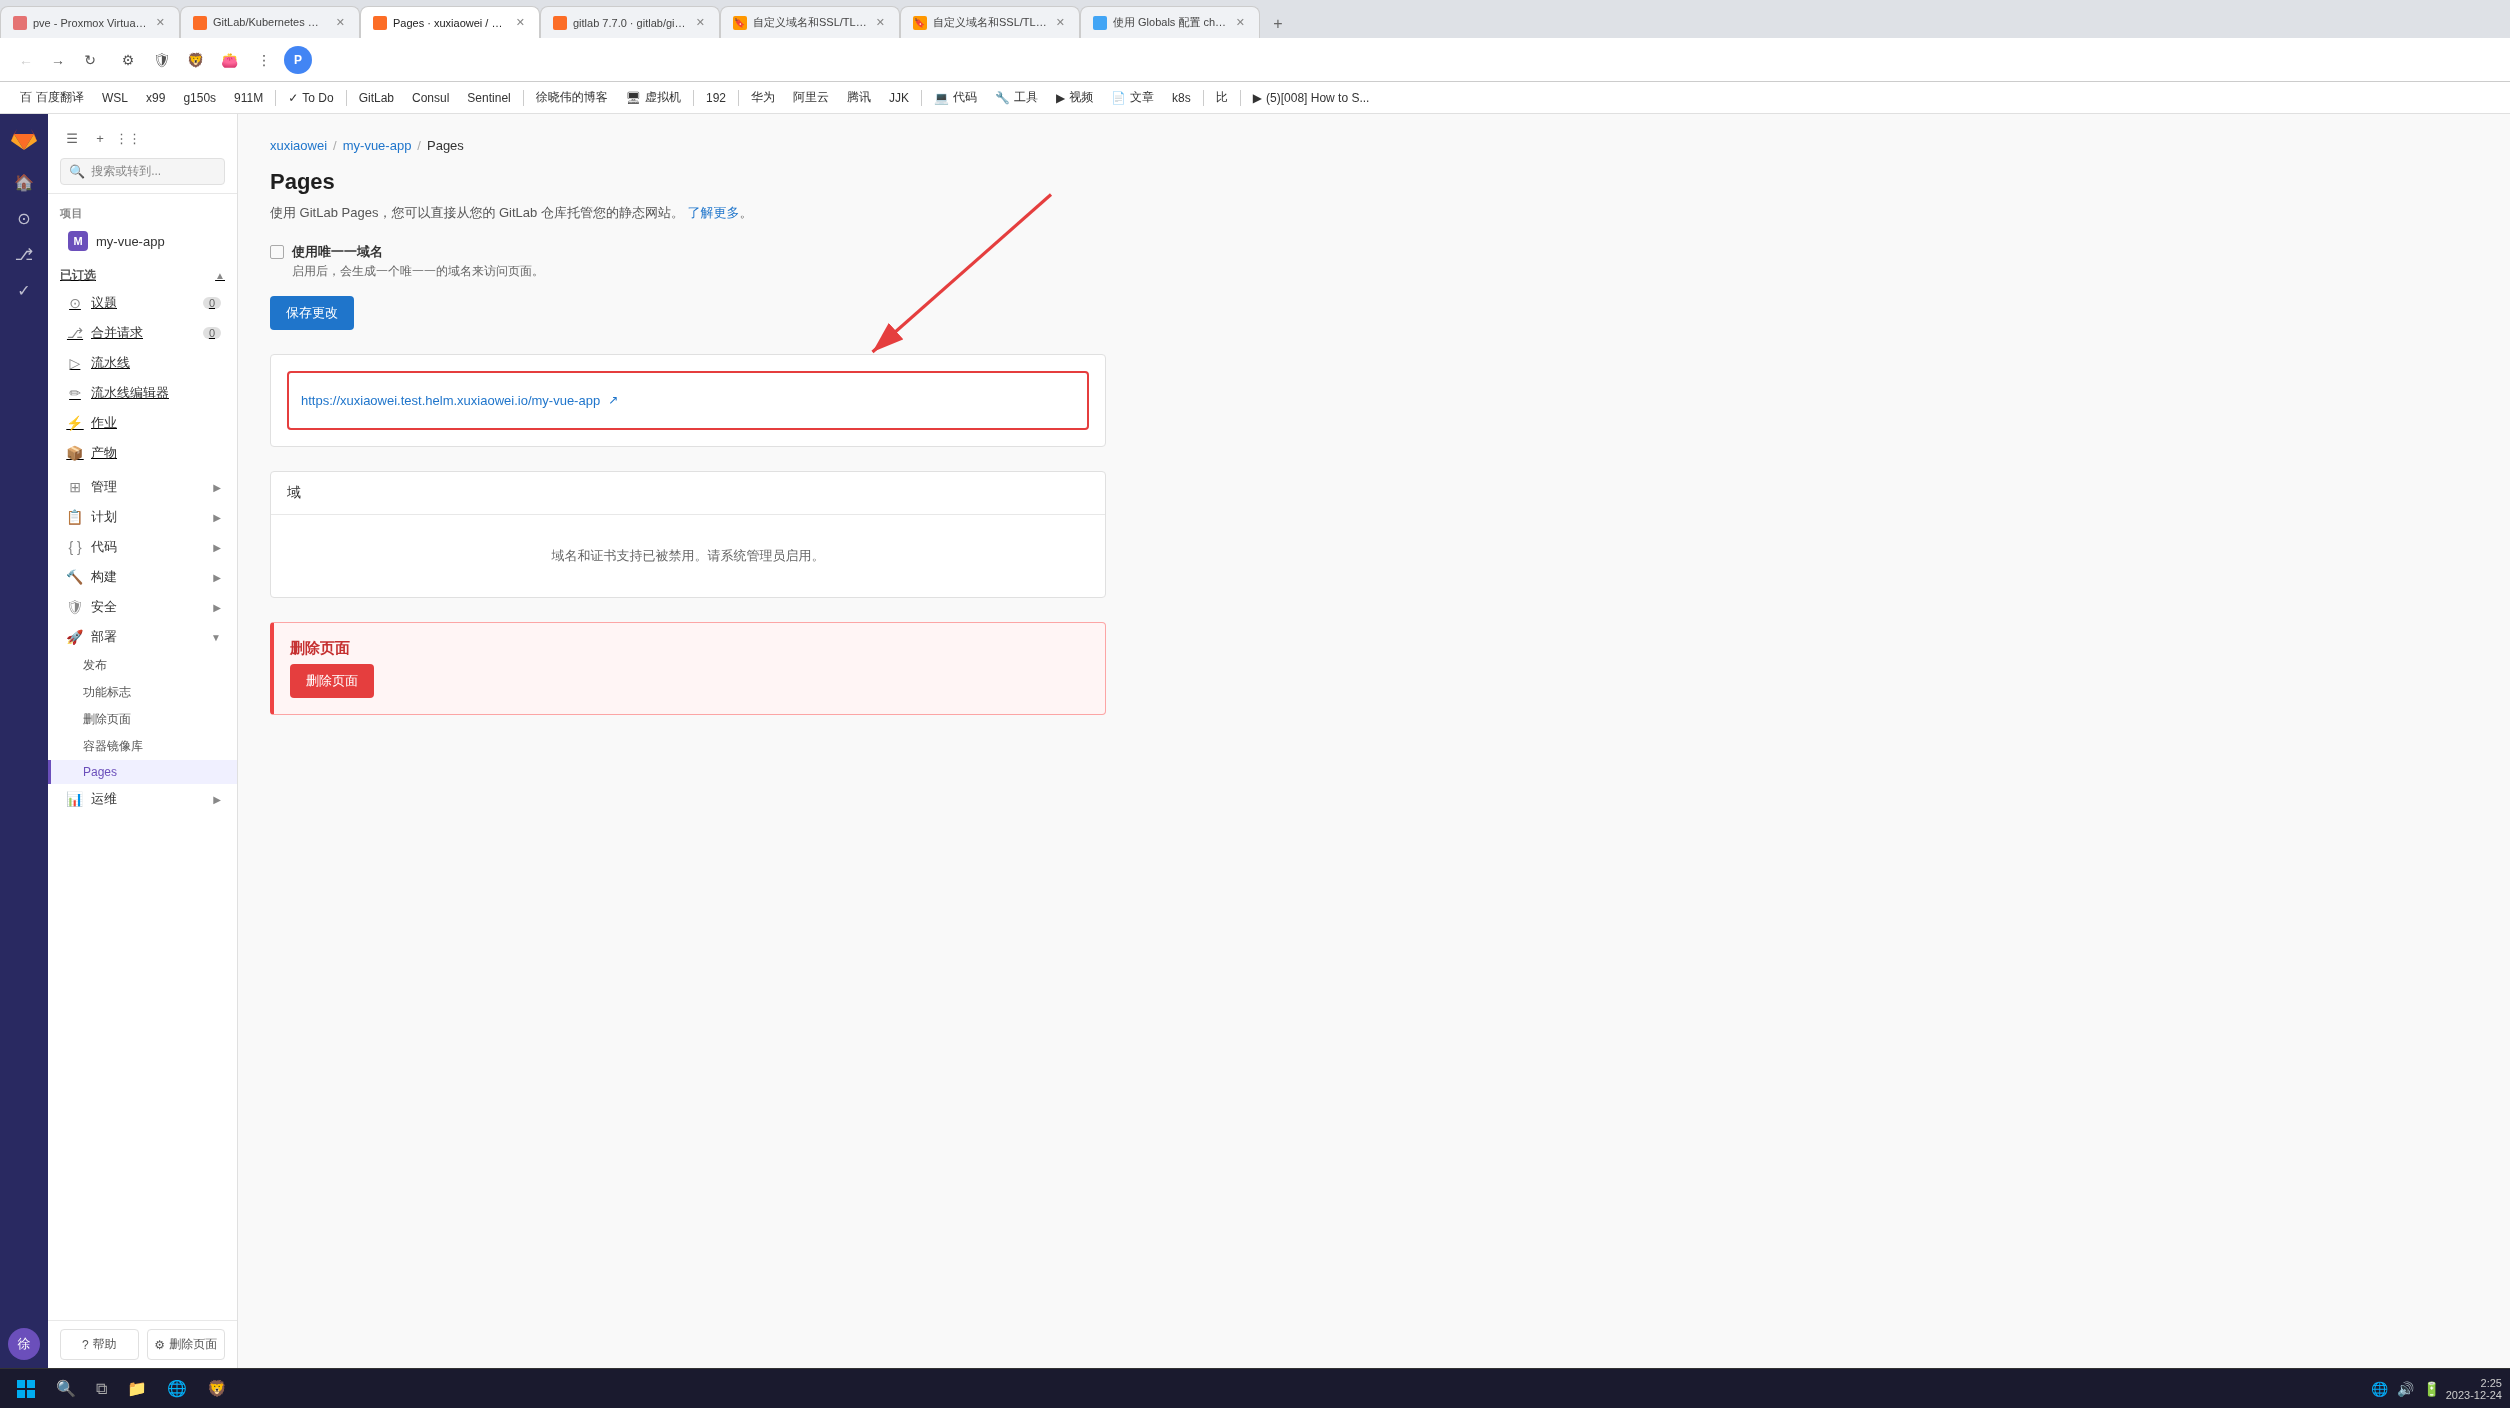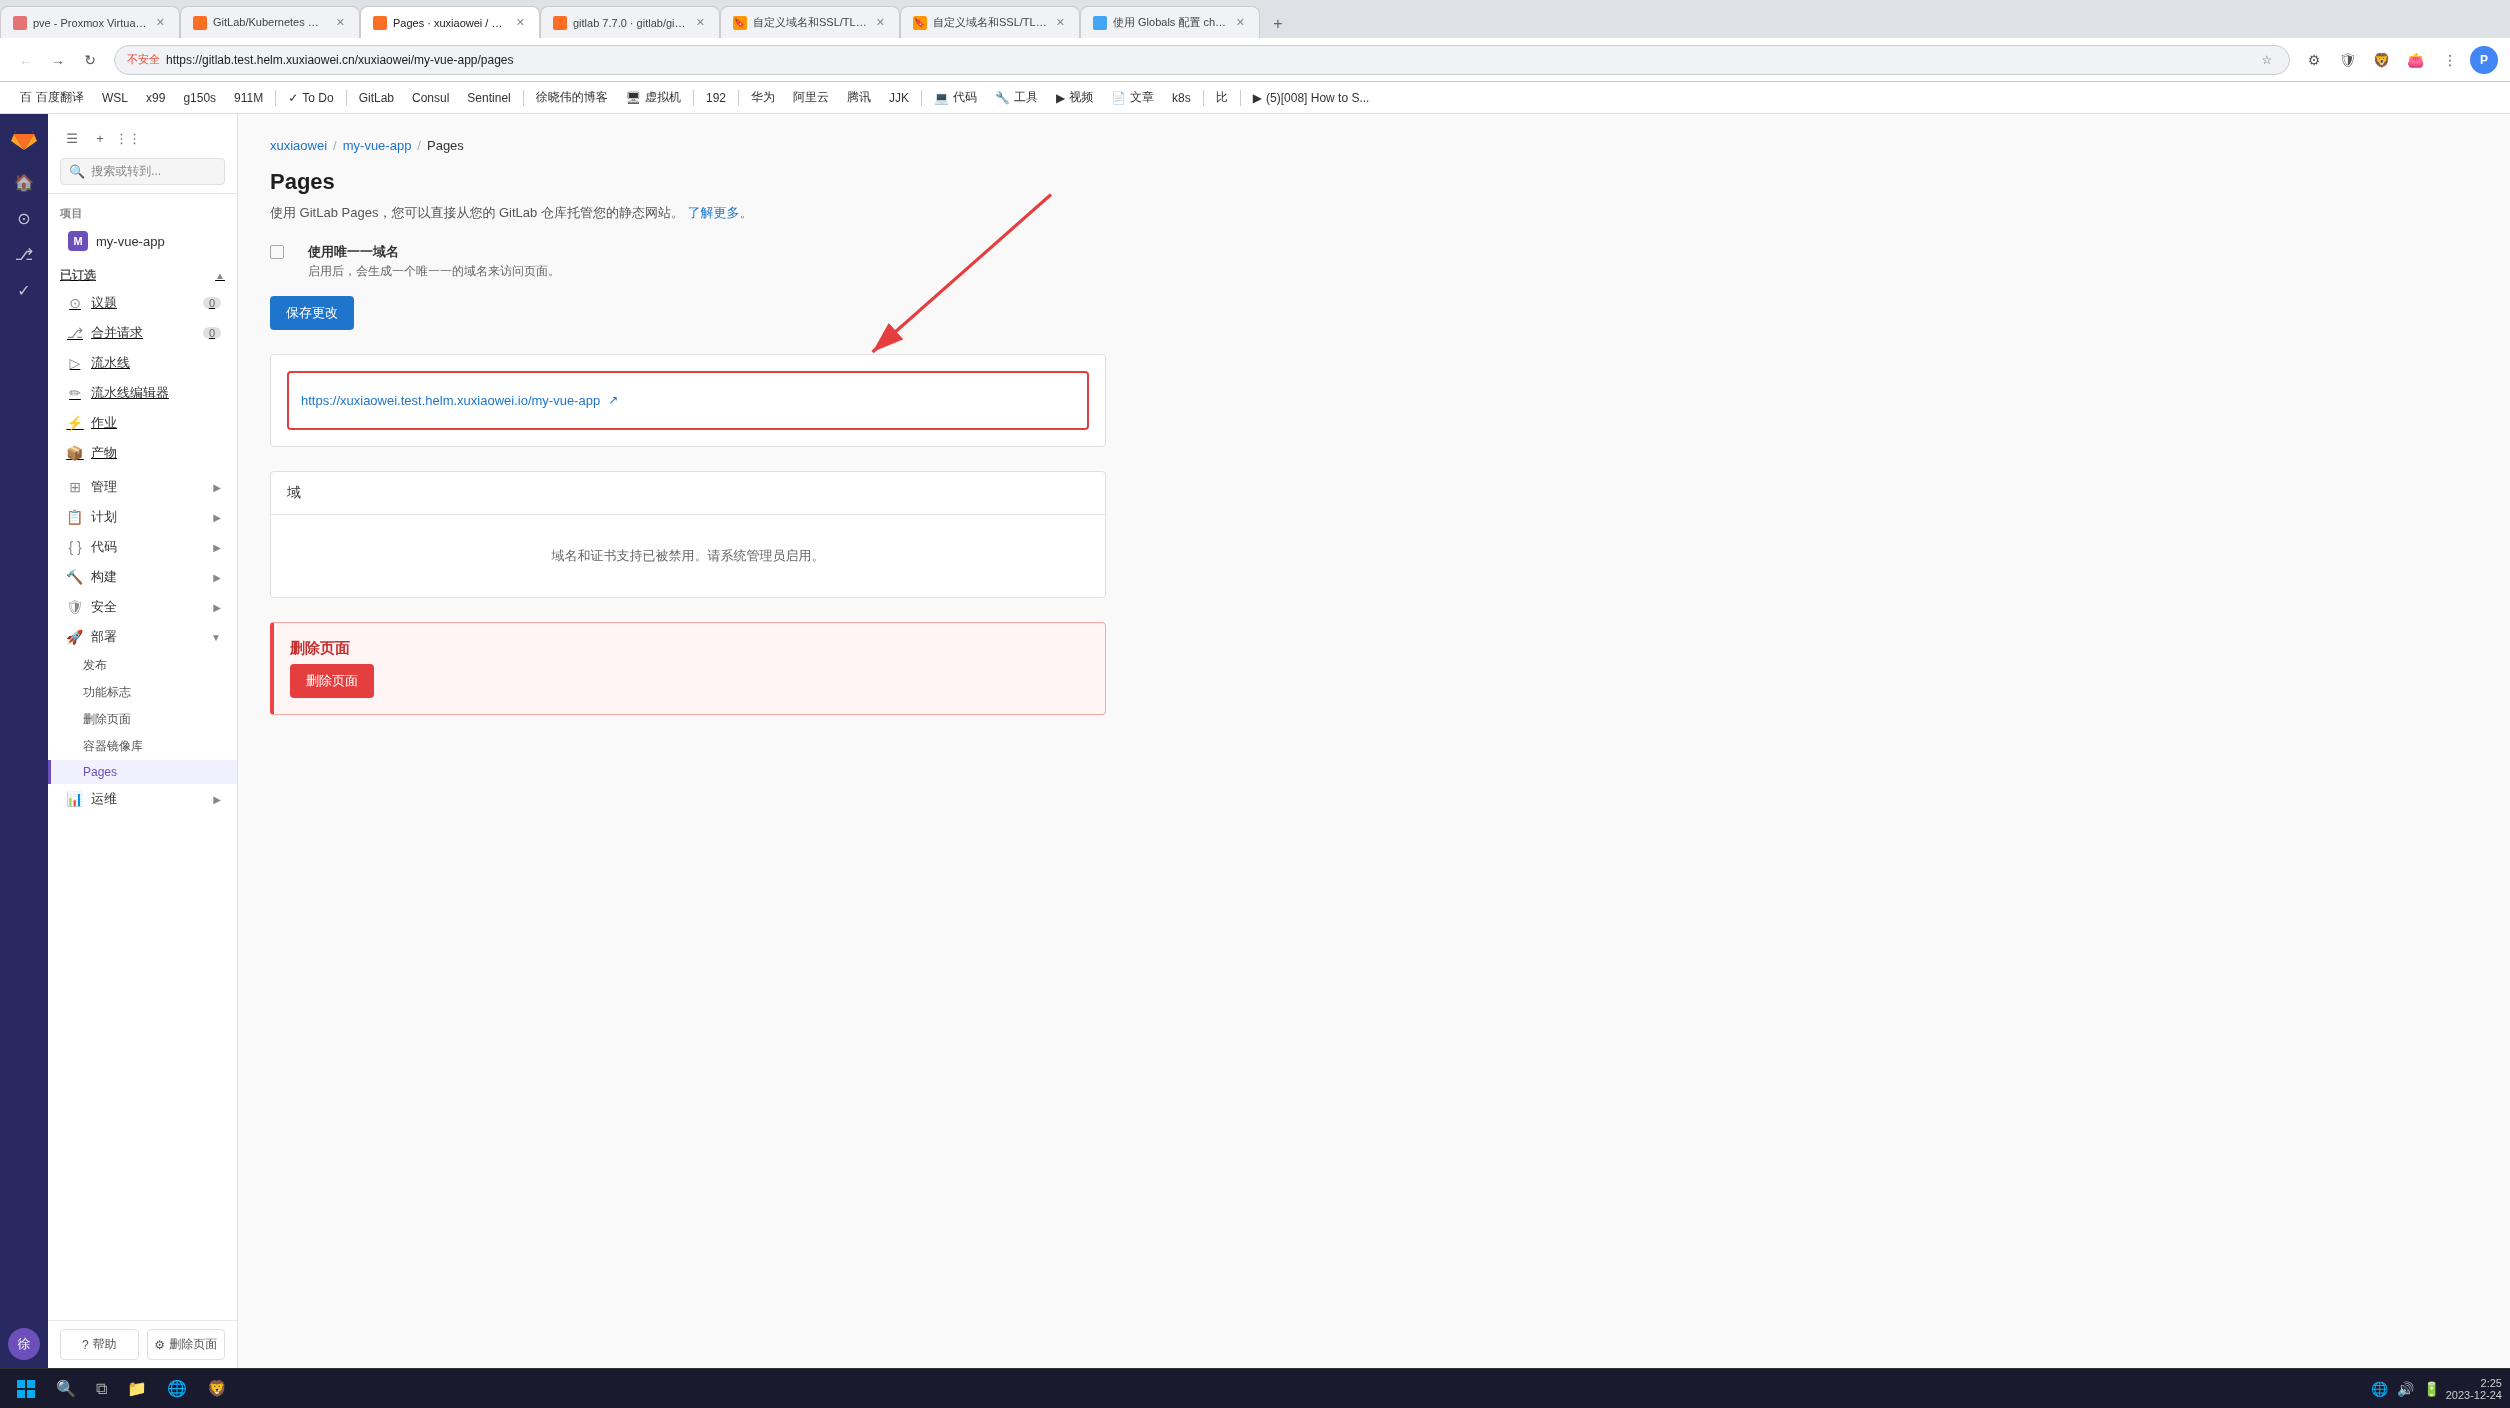--- a/index.html
+++ b/index.html
@@ -88,21 +88,21 @@
     .breadcrumb a { color: #1f75cb; text-decoration: none; cursor: pointer; }
     .breadcrumb-sep { color: #aaa; }
     .breadcrumb-current { color: #333; }
     
     
     .page-title { font-size: 22px; font-weight: 600; color: #1f1f1f; margin-bottom: 8px; }
     .page-subtitle { font-size: 13px; color: #555; margin-bottom: 20px; line-height: 1.5; }
     .page-subtitle a { color: #1f75cb; text-decoration: none; }
     
     
-    .gl-checkbox-row { display: flex; align-items: flex-start; gap: 24px; margin-bottom: 16px; }
+    .gl-checkbox-row { display: flex; align-items: flex-start; gap: 8px; margin-bottom: 16px; }
     .gl-checkbox { width: 14px; height: 14px; border: 1px solid #aaa; border-radius: 2px; flex-shrink: 0; margin-top: 2px; cursor: pointer; }
     .gl-checkbox-label { font-size: 13px; font-weight: 600; color: #333; }
     .gl-checkbox-desc { font-size: 12px; color: #666; margin-top: 2px; }
     
     
     .gl-btn-primary { background: #1f75cb; color: white; border: none; border-radius: 4px; padding: 8px 16px; font-size: 13px; cursor: pointer; font-weight: 500; }
     
     
     .gl-card { background: #fff; border: 1px solid #e0e0e0; border-radius: 4px; margin-bottom: 24px; }
     .gl-card-header { padding: 12px 16px; border-bottom: 1px solid #e8e8e8; font-size: 14px; color: #333; }
@@ -181,27 +181,20 @@
     </div>
     <div class="tab-new">+</div>
   </div>
 
   <div class="address-bar">
     <div class="nav-buttons">
       <div class="nav-btn disabled">←</div>
       <div class="nav-btn">→</div>
       <div class="nav-btn">↻</div>
     </div>
-    <div class="url-bar">
-      <span class="url-secure">不安全</span>
-      <span class="url-text">https://gitlab.test.helm.xuxiaowei.cn/xuxiaowei/my-vue-app/pages</span>
-      <div class="url-actions">
-        <span class="url-action-btn">☆</span>
-      </div>
-    </div>
     <div class="browser-actions">
       <div class="browser-action-btn">⚙</div>
       <div class="browser-action-btn">🛡</div>
       <div class="browser-action-btn">🦁</div>
       <div class="browser-action-btn">👛</div>
       <div class="browser-action-btn">⋮</div>
       <div class="avatar-btn">P</div>
     </div>
   </div>
 

